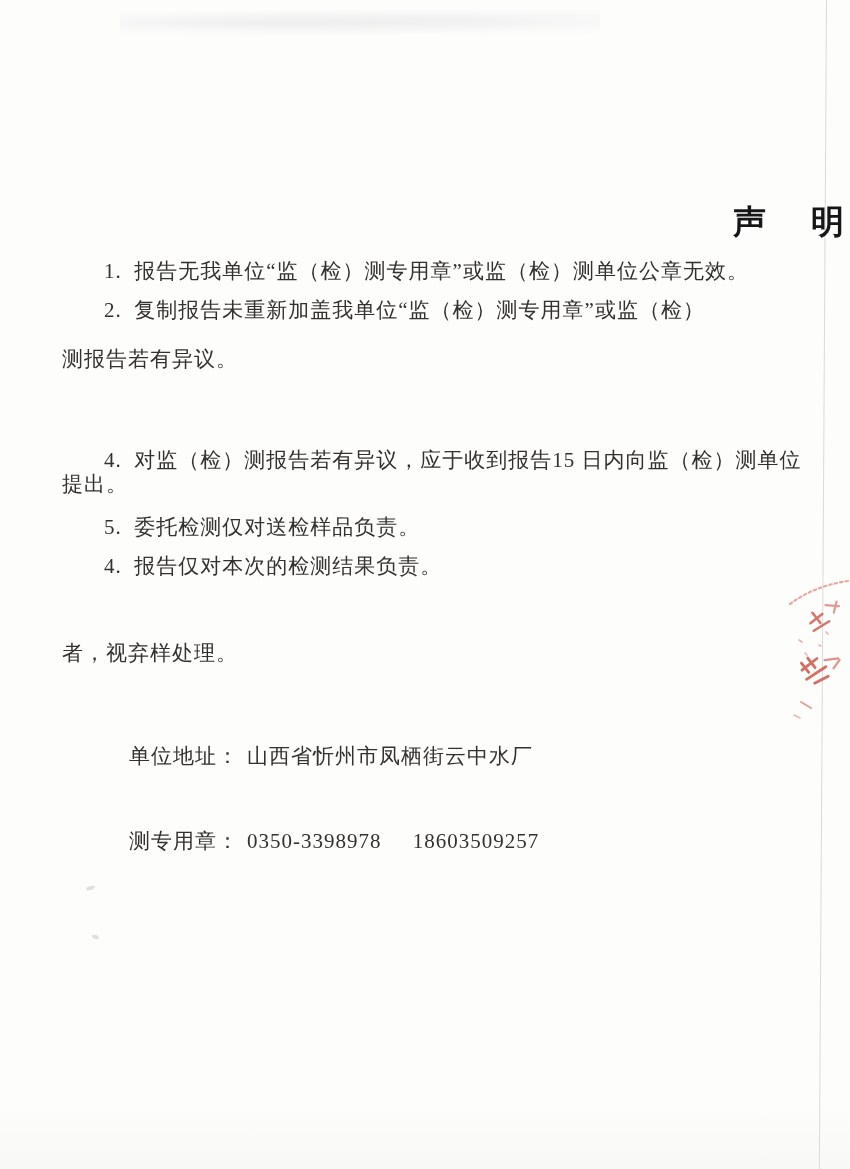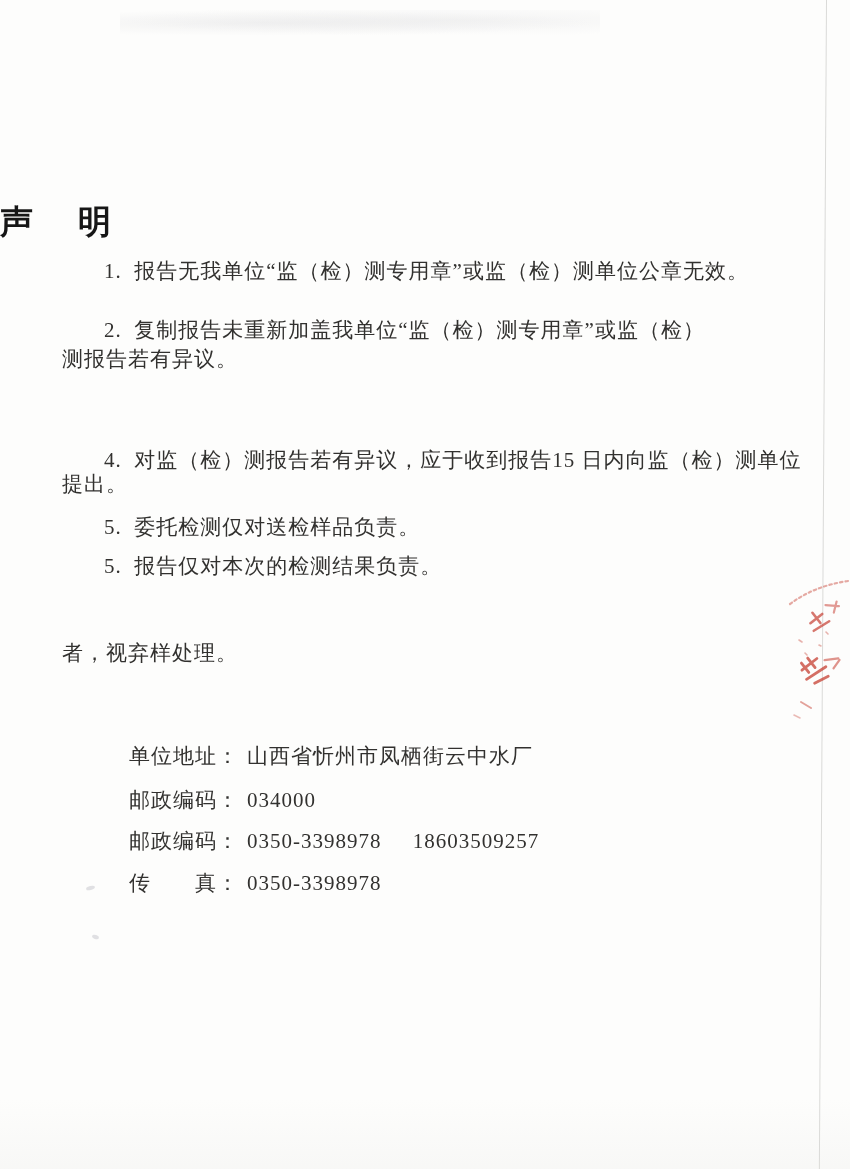--- a/index.html
+++ b/index.html
@@ -30,21 +30,21 @@
     background: #dadad8;
     transform: rotate(0.35deg);
     transform-origin: top left;
   }
   .speck { position: absolute; background: #c9c9cd; border-radius: 50%; opacity: .55; }
   .speck1 { left: 86px; top: 886px; width: 9px; height: 4px; transform: rotate(-15deg); }
   .speck2 { left: 92px; top: 935px; width: 7px; height: 4px; transform: rotate(20deg); }
 
   .title {
     position: absolute; left: 0; top: 200px; width: 850px;
-    text-align: left;
+    text-align: right;
     font-family: "DejaVu Sans", "Liberation Sans", sans-serif;
     font-weight: 700;
     font-size: 33px;
     letter-spacing: 6px;
     color: #161616;
     white-space: pre;
   }
   .line {
     position: absolute;
     font-size: 21px;
@@ -70,39 +70,33 @@
 
   <div class="top-smudge"></div>
   <div class="bottom-noise"></div>
   <div class="edge-line"></div>
   <div class="speck speck1"></div>
   <div class="speck speck2"></div>
 
   <div class="title">声　明</div>
 
   <div class="line num-line" style="top:257px">1.  报告无我单位“监（检）测专用章”或监（检）测单位公章无效。</div>
-  <div class="line num-line" style="top:316px">2.  复制报告未重新加盖我单位“监（检）测专用章”或监（检）</div>
+  <div class="line num-line" style="top:296px">2.  复制报告未重新加盖我单位“监（检）测专用章”或监（检）</div>
   <div class="line cont-line" style="top:345px">测报告若有异议。</div>
   <div class="line num-line" style="top:446px">4.  对监（检）测报告若有异议，应于收到报告15 日内向监（检）测单位</div>
   <div class="line cont-line" style="top:470px">提出。</div>
   <div class="line num-line" style="top:513px">5.  委托检测仅对送检样品负责。</div>
-  <div class="line num-line" style="top:552px">5.  报告仅对本次的检测结果负责。</div>
+  <div class="line num-line" style="top:552px">4.  报告仅对本次的检测结果负责。</div>
   <div class="line contact-line" style="top:717px">
     <span class="label">单位地址：</span><span>山西省忻州市凤栖街云中水厂</span>
   </div>
 
   <div class="line cont-line" style="top:639px">者，视弃样处理。</div>
-  <div class="line contact-line" style="top:761px">
-    <span class="label">邮政编码：</span><span>034000</span>
-  </div>
   <div class="line contact-line" style="top:802px">
-    <span class="label">邮政编码：</span><span>0350-3398978     18603509257</span>
-  </div>
-  <div class="line contact-line" style="top:844px">
-    <span class="label">传　　真：</span><span>0350-3398978</span>
+    <span class="label">测专用章：</span><span>0350-3398978     18603509257</span>
   </div>
 
   <svg class="stamp" viewBox="0 0 64 150" xmlns="http://www.w3.org/2000/svg">
     <defs>
       <filter id="b" x="-20%" y="-20%" width="140%" height="140%">
         <feGaussianBlur stdDeviation="0.55"></feGaussianBlur>
       </filter>
     </defs>
     <g fill="none" stroke="#c5392c" stroke-linecap="round" filter="url(#b)">
       <path d="M4 32 Q28 14 62 9" stroke-width="2.2" stroke-dasharray="2.5 3" opacity=".5"></path>

